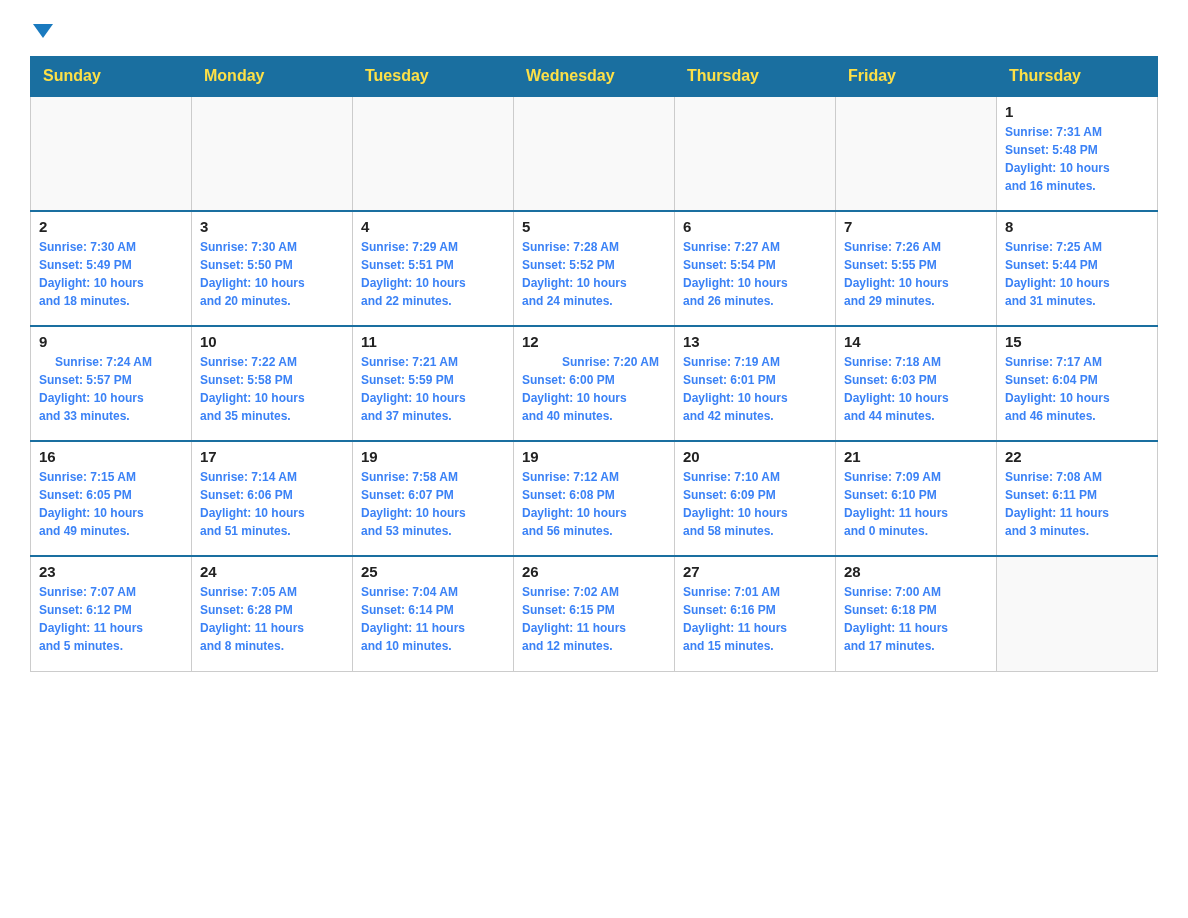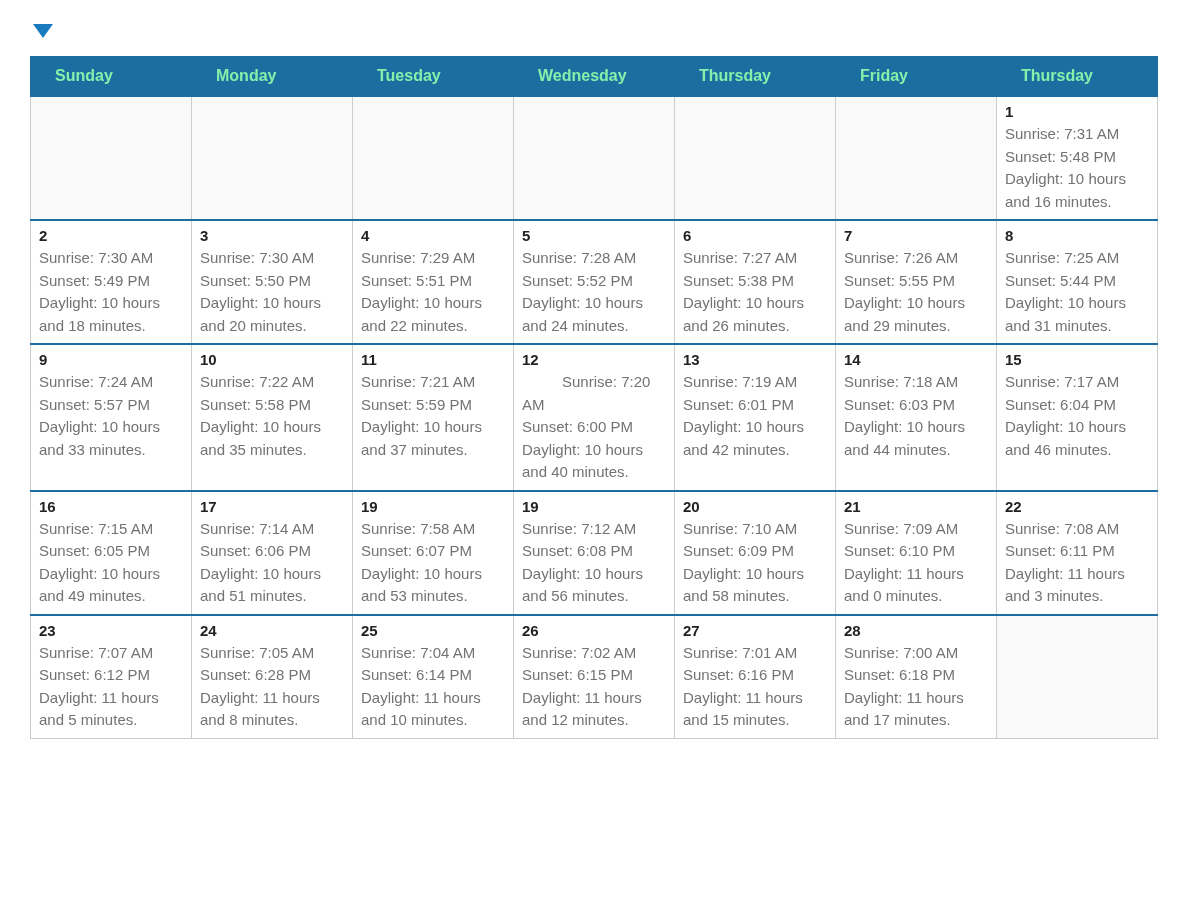--- a/index.html
+++ b/index.html
@@ -57,24 +57,24 @@
       color: #444;
       margin-top: 4px;
     }
     .calendar {
       width: 100%;
       border-collapse: collapse;
       border: 1px solid #aaa;
     }
     .calendar th {
       background-color: #1a6fa0;
-      color: #86efac;
+      color: #fde047;
       font-size: 16px;
       font-weight: bold;
-      padding: 10px 24px;
+      padding: 10px 12px;
       text-align: left;
       border: 1px solid #1a6fa0;
     }
     .calendar td {
       vertical-align: top;
       padding: 6px 8px;
       border: 1px solid #ccc;
       font-size: 13px;
       width: 14.28%;
       min-height: 100px;
@@ -84,23 +84,24 @@
       border-top: 2px solid #1a6fa0;
     }
     .day-num {
       font-size: 15px;
       font-weight: bold;
       color: #222;
       display: block;
       margin-bottom: 3px;
     }
     .day-info {
-      font-size: 15px;
-      color: #737373;
+      font-size: 12px;
+      color: #3b82f6;
       line-height: 1.5;
+      font-weight: bold;
     }
     .empty-cell {
       background: #f9f9f9;
     }
     .week-row td {
       height: 115px;
     }
   </style>
 </head>
 <body>
@@ -155,34 +156,34 @@
 and 20 minutes.</span></td>
         <td><span class="day-num">4</span><span class="day-info" style="white-space: pre-line;">Sunrise: 7:29 AM
 Sunset: 5:51 PM
 Daylight: 10 hours
 and 22 minutes.</span></td>
         <td><span class="day-num">5</span><span class="day-info" style="white-space: pre-line;">Sunrise: 7:28 AM
 Sunset: 5:52 PM
 Daylight: 10 hours
 and 24 minutes.</span></td>
         <td><span class="day-num">6</span><span class="day-info" style="white-space: pre-line;">Sunrise: 7:27 AM
-Sunset: 5:38 PM
+Sunset: 5:54 PM
 Daylight: 10 hours
 and 26 minutes.</span></td>
         <td><span class="day-num">7</span><span class="day-info" style="white-space: pre-line;">Sunrise: 7:26 AM
 Sunset: 5:55 PM
 Daylight: 10 hours
 and 29 minutes.</span></td>
         <td><span class="day-num">8</span><span class="day-info" style="white-space: pre-line;">Sunrise: 7:25 AM
 Sunset: 5:44 PM
 Daylight: 10 hours
 and 31 minutes.</span></td>
       </tr>
       <tr class="week-row">
-        <td><span class="day-num">9</span><span class="day-info" style="white-space: pre-line;">Sunrise: 7:24 AM
+        <td><span class="day-num">9</span><span class="day-info" style="white-space: pre-line; margin-left: 16px;">Sunrise: 7:24 AM
 Sunset: 5:57 PM
 Daylight: 10 hours
 and 33 minutes.</span></td>
         <td><span class="day-num">10</span><span class="day-info" style="white-space: pre-line;">Sunrise: 7:22 AM
 Sunset: 5:58 PM
 Daylight: 10 hours
 and 35 minutes.</span></td>
         <td><span class="day-num">11</span><span class="day-info" style="white-space: pre-line;">Sunrise: 7:21 AM
 Sunset: 5:59 PM
 Daylight: 10 hours

